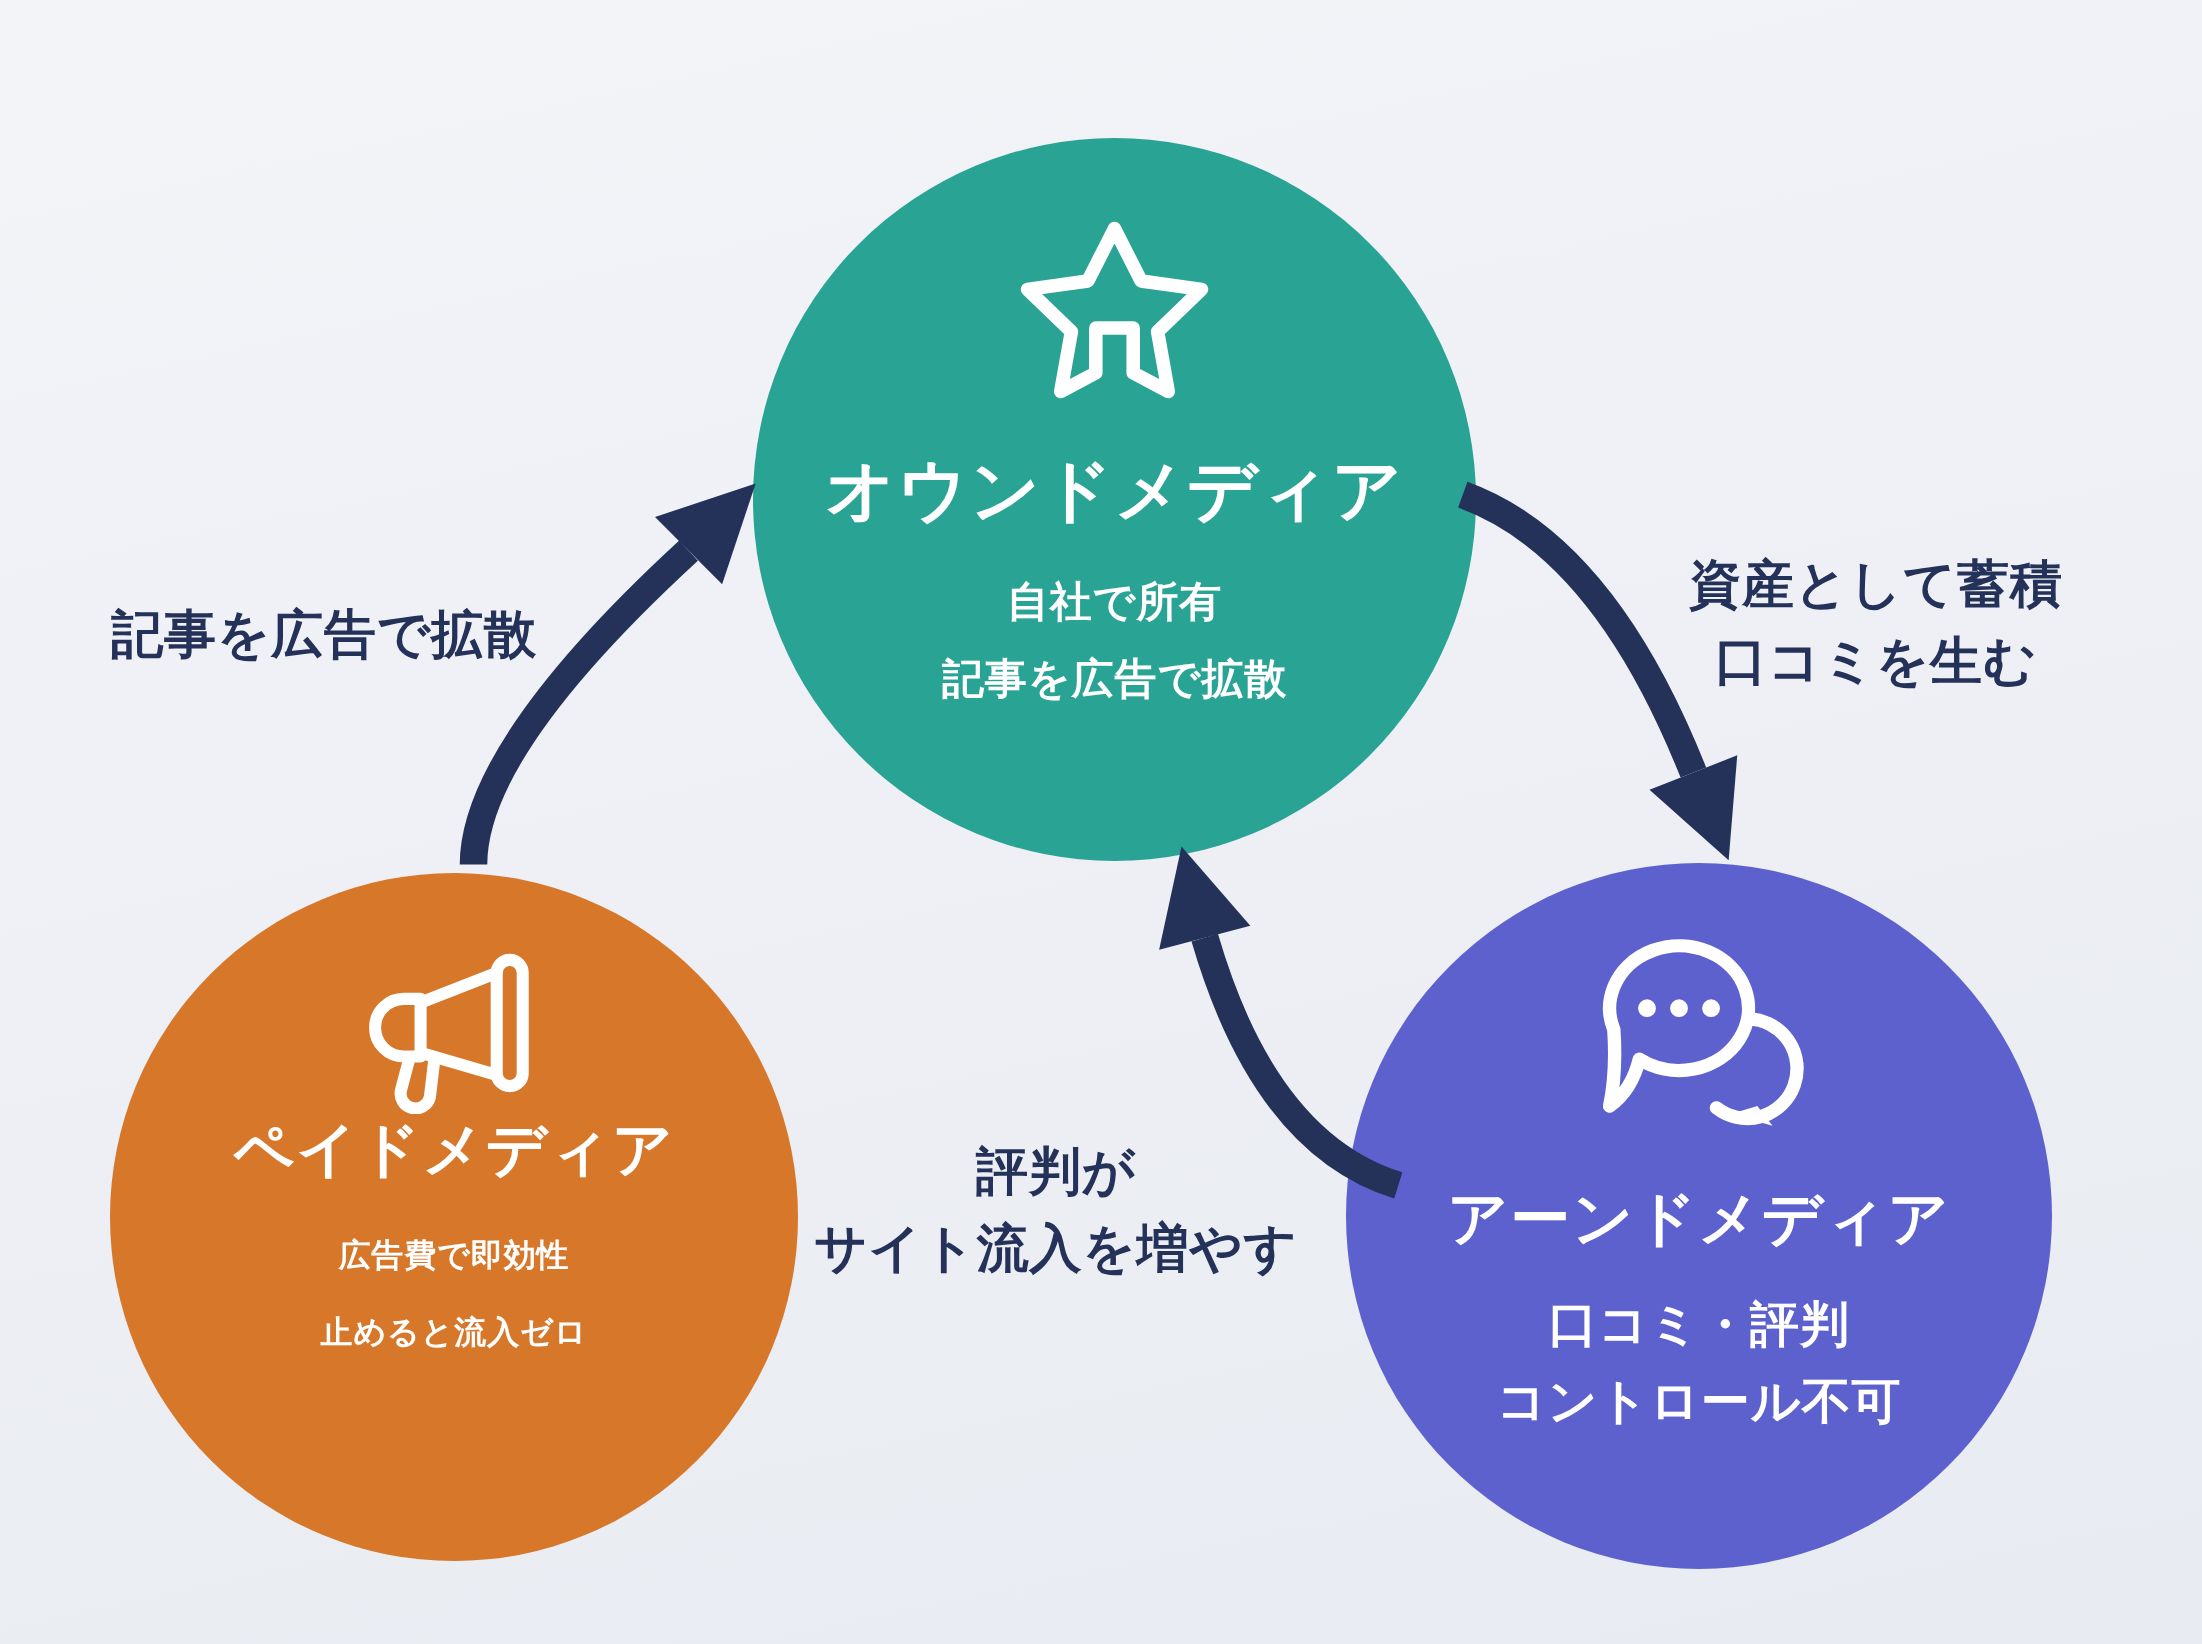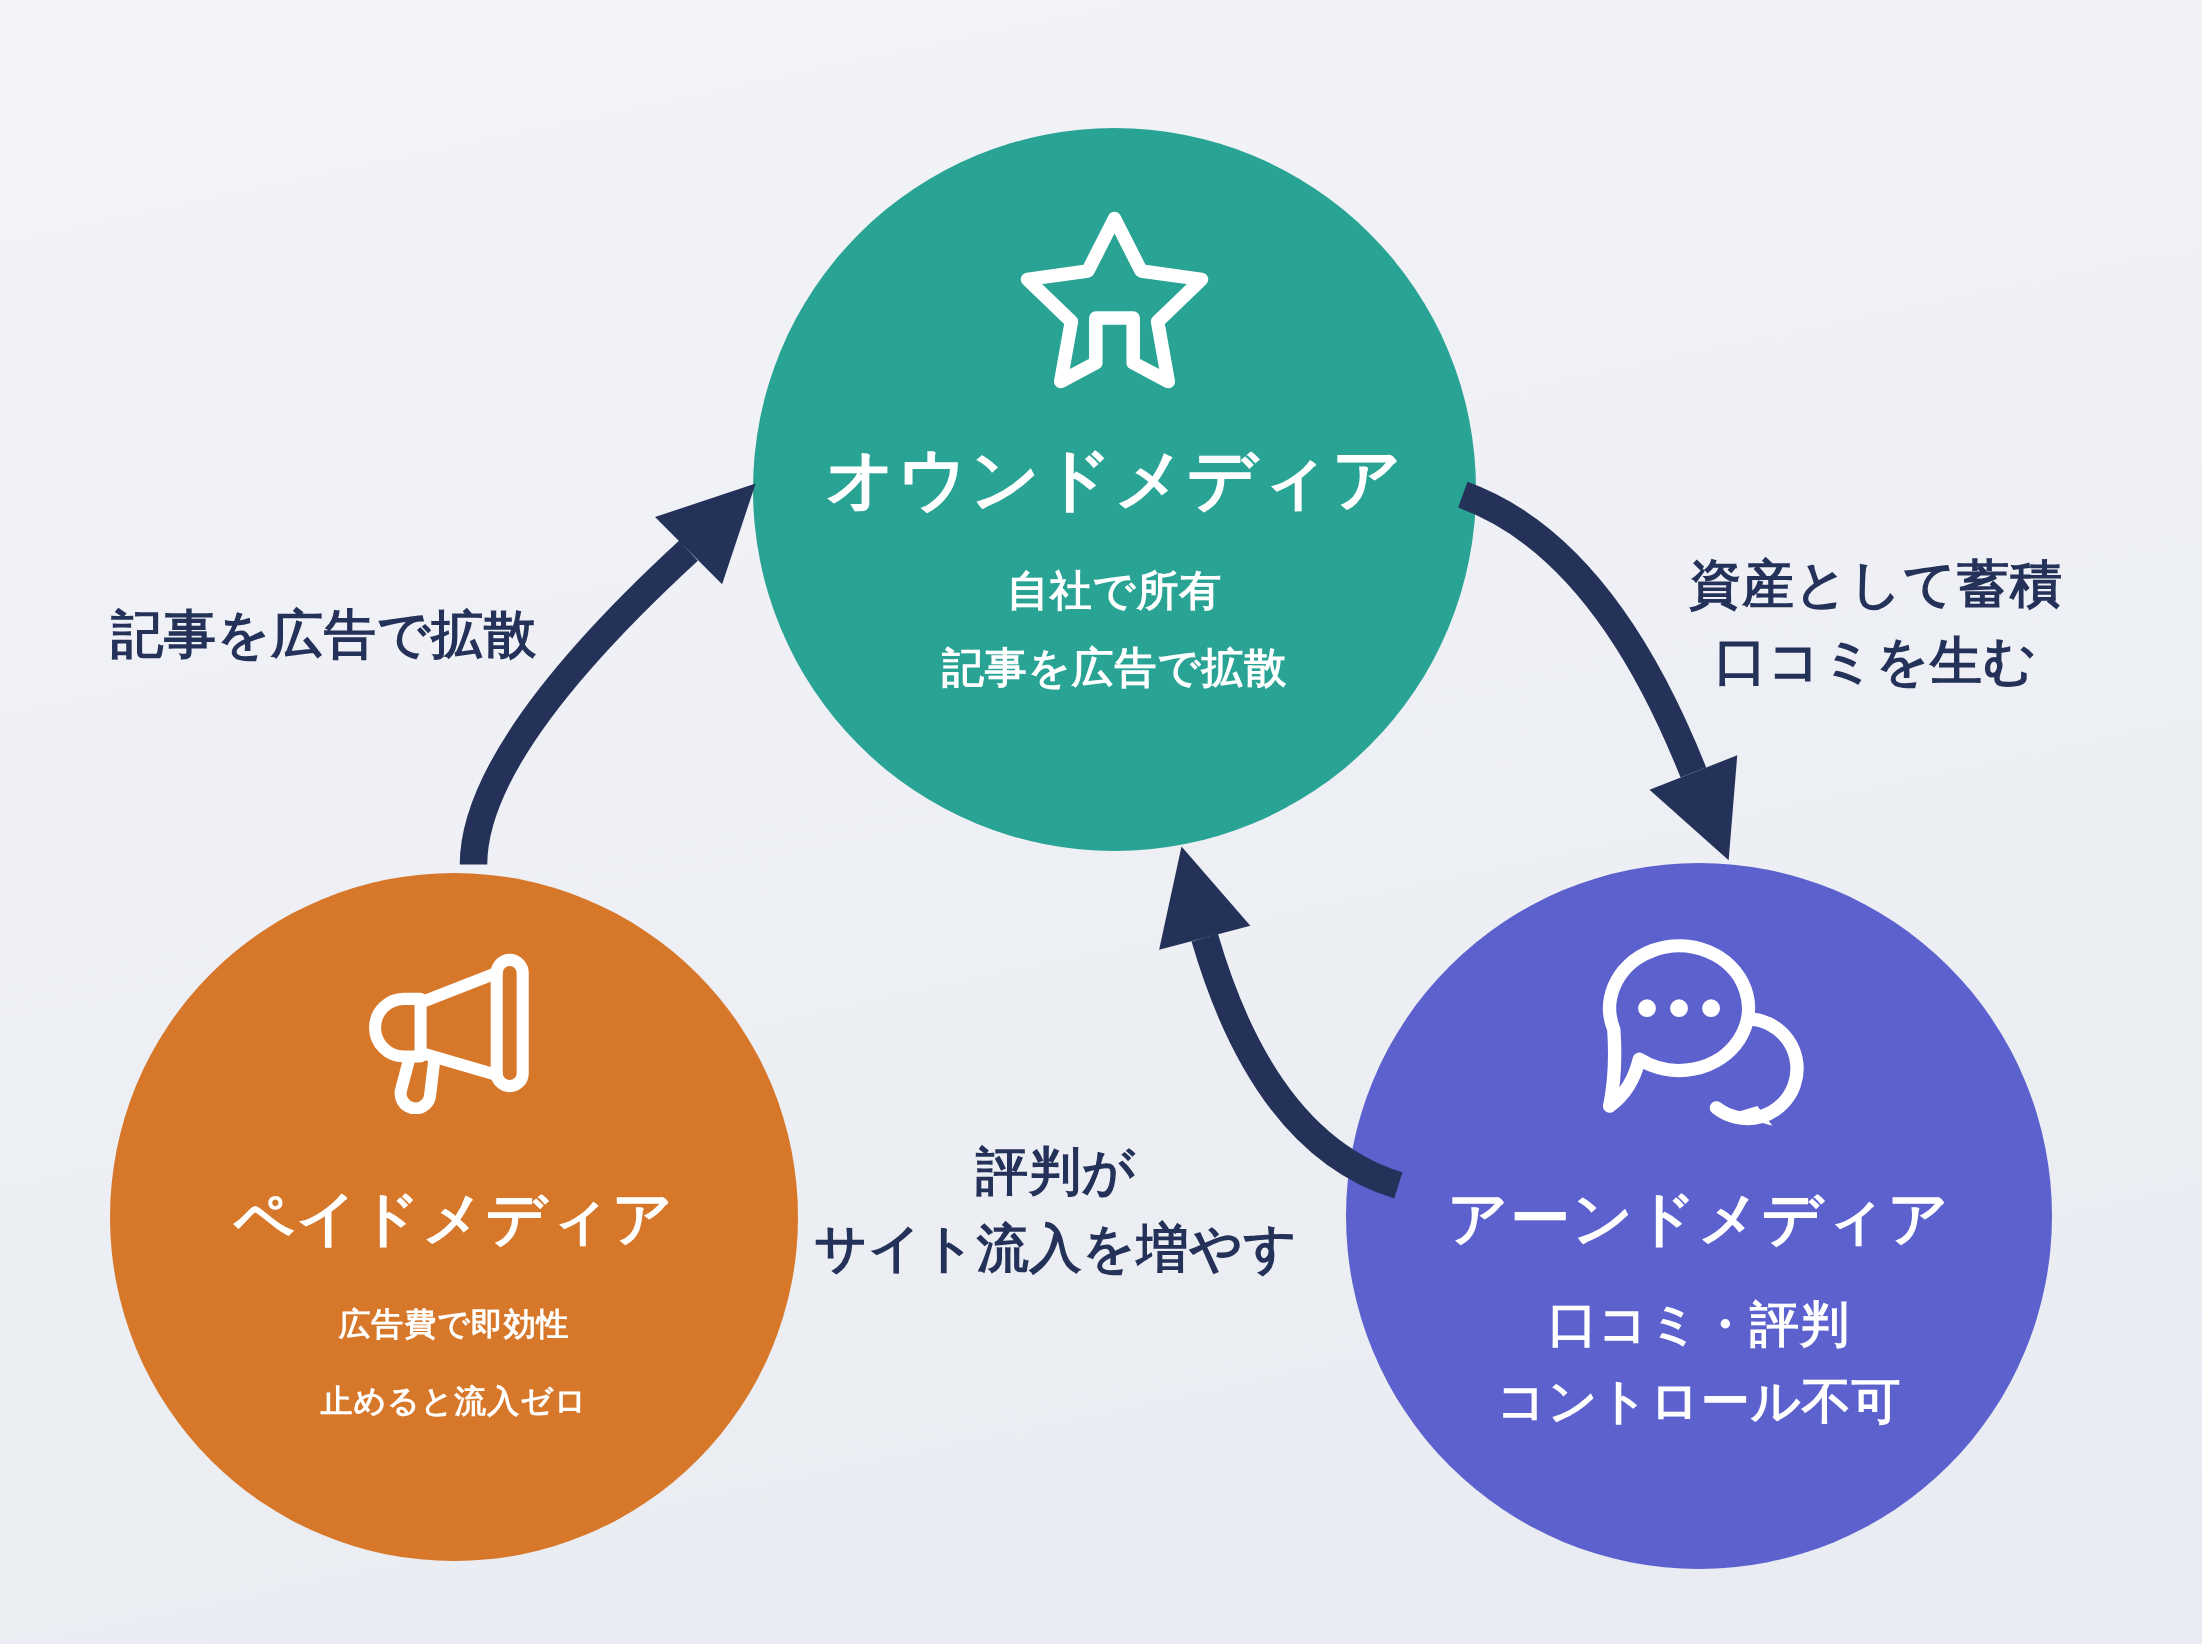--- a/index.html
+++ b/index.html
@@ -15,34 +15,34 @@
     background:linear-gradient(168deg,var(--bg-top) 0%,#eef0f5 45%,var(--bg-bottom) 100%);
     overflow:hidden;
   }
   
   .node{
     position:absolute;
     border-radius:50%;
     display:flex;flex-direction:column;align-items:center;
     text-align:center;color:#ffffff;
   }
-  .node-owned{left:753px;top:128px;width:723px;height:723px;font-family:Liberation Serif, serif;}
+  .node-owned{left:753px;top:138px;width:723px;height:723px;}
   .node-paid{left:110px;top:873px;width:688px;height:688px;}
   .node-earned{left:1346px;top:863px;width:706px;height:706px;}
 
   .node .icon-wrap{flex:0 0 auto;line-height:0;}
   .node-owned .icon-wrap{margin-top:81px;}
   .node-paid .icon-wrap{margin-top:72px;}
   .node-earned .icon-wrap{margin-top:74px;}
 
   .node .title{
     font-weight:800;letter-spacing:1.7px;white-space:nowrap;
   }
   .node-owned .title{font-size:69px;line-height:79px;margin-top:38px;}
-  .node-paid .title{font-size:60px;line-height:72px;margin-top:69px;}
+  .node-paid .title{font-size:60px;line-height:72px;}
   .node-earned .title{font-size:60px;line-height:72px;margin-top:52px;}
 
   .node .desc{font-weight:700;letter-spacing:0.9px;}
   .node-owned .desc{font-size:42px;line-height:77px;margin-top:33px;}
   .node-paid .desc{font-size:32px;line-height:77px;margin-top:31px;}
   .node-earned .desc{font-size:49px;line-height:77px;margin-top:31px;}
 
   
   .arrows{position:absolute;left:0;top:0;width:2203px;height:1644px;pointer-events:none;}
   .arrows .shaft{fill:none;stroke:var(--ink);stroke-width:32px;stroke-linecap:butt;}

